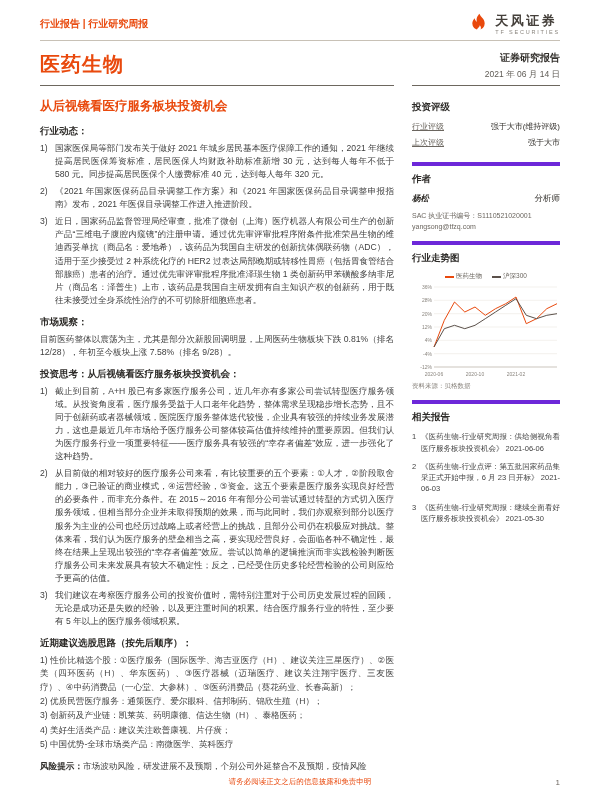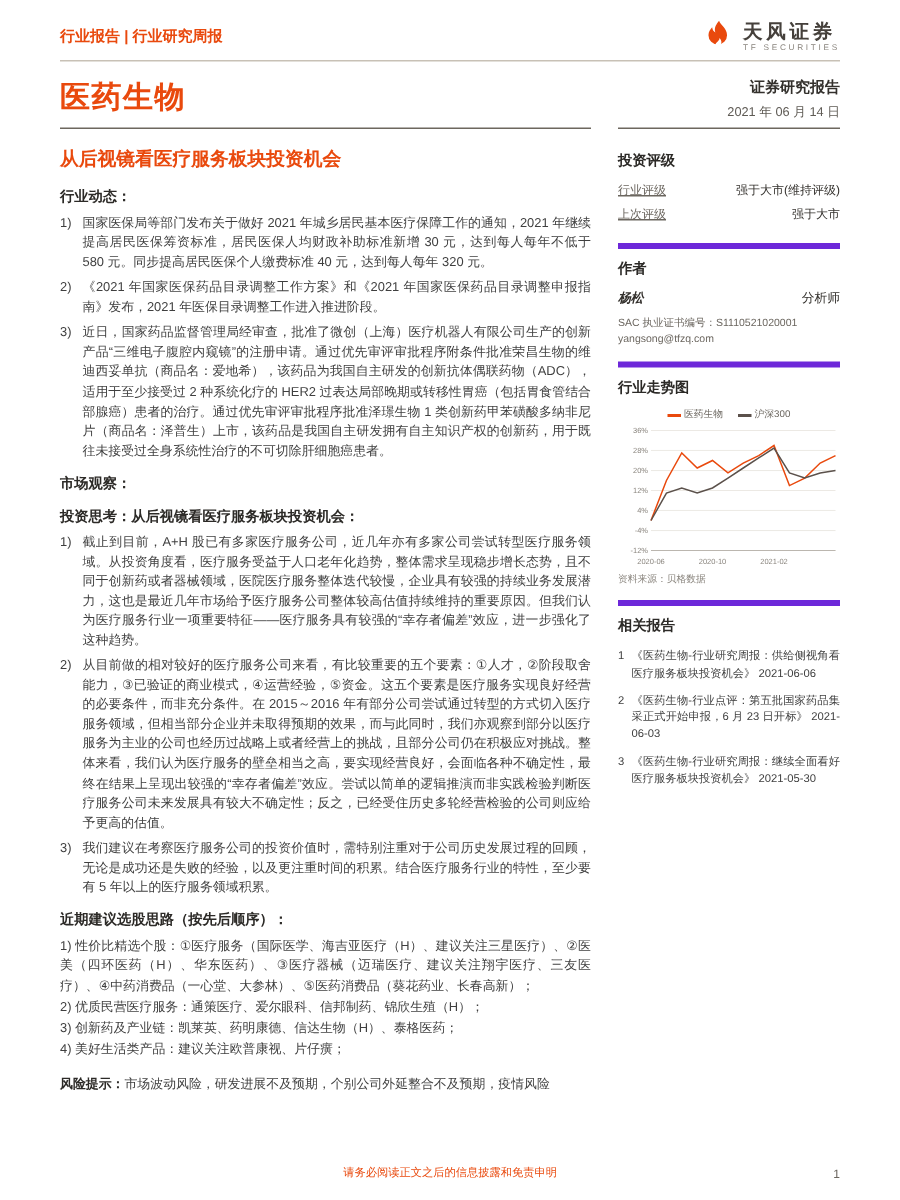--- a/index.html
+++ b/index.html
@@ -123,20 +123,21 @@
           <p>《2021 年国家医保药品目录调整工作方案》和《2021 年国家医保药品目录调整申报指南》发布，2021 年医保目录调整工作进入推进阶段。</p>
         </div>
         <div class="numbered">
           <span class="num">3)</span>
           <p>近日，国家药品监督管理局经审查，批准了微创（上海）医疗机器人有限公司生产的创新产品“三维电子腹腔内窥镜”的注册申请。通过优先审评审批程序附条件批准荣昌生物的维迪西妥单抗（商品名：爱地希），该药品为我国自主研发的创新抗体偶联药物（ADC），适用于至少接受过 2 种系统化疗的 HER2 过表达局部晚期或转移性胃癌（包括胃食管结合部腺癌）患者的治疗。通过优先审评审批程序批准泽璟生物 1 类创新药甲苯磺酸多纳非尼片（商品名：泽普生）上市，该药品是我国自主研发拥有自主知识产权的创新药，用于既往未接受过全身系统性治疗的不可切除肝细胞癌患者。</p>
         </div>
       </section>
 
       <section>
         <h2>市场观察：</h2>
+        <p class="ptext">目前医药整体以震荡为主，尤其是部分次新股回调明显，上周医药生物板块下跌 0.81%（排名 12/28），年初至今板块上涨 7.58%（排名 9/28）。</p>
       </section>
 
       <section>
         <h2>投资思考：从后视镜看医疗服务板块投资机会：</h2>
         <div class="numbered">
           <span class="num">1)</span>
           <p>截止到目前，A+H 股已有多家医疗服务公司，近几年亦有多家公司尝试转型医疗服务领域。从投资角度看，医疗服务受益于人口老年化趋势，整体需求呈现稳步增长态势，且不同于创新药或者器械领域，医院医疗服务整体迭代较慢，企业具有较强的持续业务发展潜力，这也是最近几年市场给予医疗服务公司整体较高估值持续维持的重要原因。但我们认为医疗服务行业一项重要特征——医疗服务具有较强的“幸存者偏差”效应，进一步强化了这种趋势。</p>
         </div>
         <div class="numbered">
           <span class="num">2)</span>
@@ -147,20 +148,21 @@
           <p>我们建议在考察医疗服务公司的投资价值时，需特别注重对于公司历史发展过程的回顾，无论是成功还是失败的经验，以及更注重时间的积累。结合医疗服务行业的特性，至少要有 5 年以上的医疗服务领域积累。</p>
         </div>
       </section>
 
       <section>
         <h2>近期建议选股思路（按先后顺序）：</h2>
         <div class="picks-line">1) 性价比精选个股：①医疗服务（国际医学、海吉亚医疗（H）、建议关注三星医疗）、②医美（四环医药（H）、华东医药）、③医疗器械（迈瑞医疗、建议关注翔宇医疗、三友医疗）、④中药消费品（一心堂、大参林）、⑤医药消费品（葵花药业、长春高新）；</div>
         <div class="picks-line">2) 优质民营医疗服务：通策医疗、爱尔眼科、信邦制药、锦欣生殖（H）；</div>
         <div class="picks-line">3) 创新药及产业链：凯莱英、药明康德、信达生物（H）、泰格医药；</div>
         <div class="picks-line">4) 美好生活类产品：建议关注欧普康视、片仔癀；</div>
+        <div class="picks-line">5) 中国优势-全球市场类产品：南微医学、英科医疗</div>
       </section>
 
       <div class="risk">
         <b>风险提示：</b><span>市场波动风险，研发进展不及预期，个别公司外延整合不及预期，疫情风险</span>
       </div>
     </main>
 
     <aside>
 
       <div class="sec">

